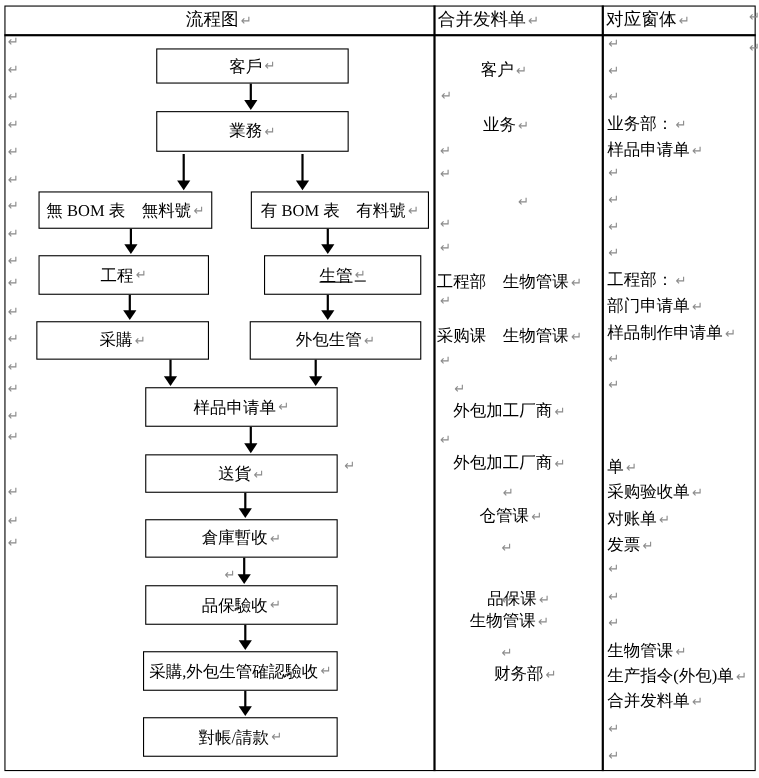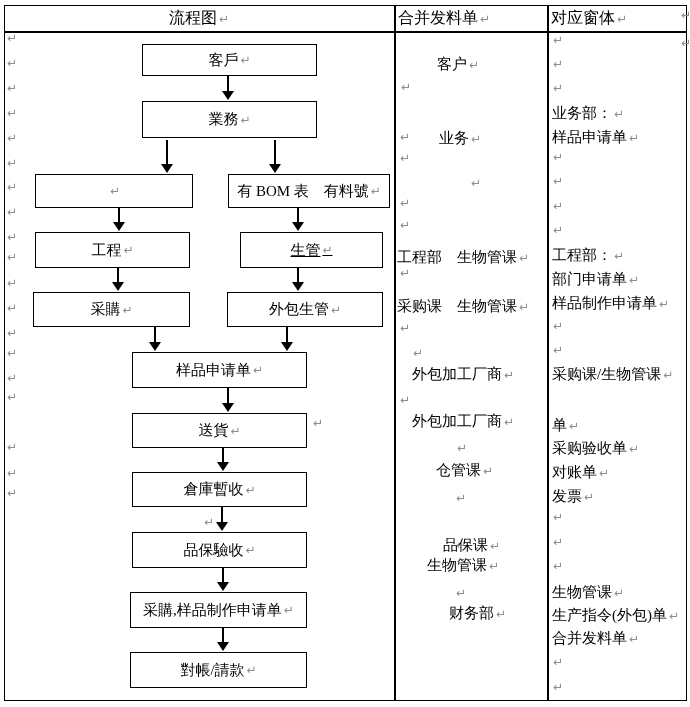--- a/index.html
+++ b/index.html
@@ -45,20 +45,21 @@
 
 <div class="box" style="left: 142px; top: 44px; width: 175px; height: 32px;">
       <span class="">客戶</span>
       <span class="pc">↵</span>
     </div>
     <div class="box" style="left: 142px; top: 101px; width: 175px; height: 37px;">
       <span class="">業務</span>
       <span class="pc">↵</span>
     </div>
     <div class="box" style="left: 35px; top: 174px; width: 158px; height: 34px;">
+      <span class="">無 BOM 表　無料號</span>
       <span class="pc">↵</span>
     </div>
     <div class="box" style="left: 228px; top: 174px; width: 162px; height: 34px;">
       <span class="">有 BOM 表　有料號</span>
       <span class="pc">↵</span>
     </div>
     <div class="box" style="left: 35px; top: 232px; width: 155px; height: 36px;">
       <span class="">工程</span>
       <span class="pc">↵</span>
     </div>
@@ -84,21 +85,21 @@
     </div>
     <div class="box" style="left: 132px; top: 472px; width: 175px; height: 35px;">
       <span class="">倉庫暫收</span>
       <span class="pc">↵</span>
     </div>
     <div class="box" style="left: 132px; top: 532px; width: 175px; height: 36px;">
       <span class="">品保驗收</span>
       <span class="pc">↵</span>
     </div>
     <div class="box" style="left: 130px; top: 592px; width: 177px; height: 36px;">
-      <span class="">采購,样品制作申请单</span>
+      <span class="">采購,外包生管確認驗收</span>
       <span class="pc">↵</span>
     </div>
     <div class="box" style="left: 130px; top: 652px; width: 177px; height: 36px;">
       <span class="">對帳/請款</span>
       <span class="pc">↵</span>
     </div>
     <div class="aline" style="left: 227.25px; top: 76px; height: 16px;"></div>
     <div class="ahead" style="left: 222px; top: 91px;"></div>
     <div class="aline" style="left: 166.25px; top: 140px; height: 25px;"></div>
     <div class="ahead" style="left: 161px; top: 164px;"></div>
@@ -141,21 +142,21 @@
     <span class="pc abs" style="left: 7px; top: 327px;">↵</span>
     <span class="pc abs" style="left: 7px; top: 347px;">↵</span>
     <span class="pc abs" style="left: 7px; top: 372px;">↵</span>
     <span class="pc abs" style="left: 7px; top: 391px;">↵</span>
     <span class="pc abs" style="left: 7px; top: 441px;">↵</span>
     <span class="pc abs" style="left: 7px; top: 467px;">↵</span>
     <span class="pc abs" style="left: 7px; top: 487px;">↵</span>
     <span class="pc abs" style="left: 313px; top: 417px;">↵</span>
     <span class="pc abs" style="left: 204px; top: 516px;">↵</span>
     <span class="txt" style="left: 437px; top: 55px;">客户<span class="pc">↵</span></span>
-    <span class="txt" style="left: 439px; top: 105px; margin-top: 24px;">业务<span class="pc">↵</span></span>
+    <span class="txt" style="left: 439px; top: 105px;">业务<span class="pc">↵</span></span>
     <span class="txt" style="left: 397px; top: 248px;">工程部　生物管课<span class="pc">↵</span></span>
     <span class="txt" style="left: 397px; top: 297px;">采购课　生物管课<span class="pc">↵</span></span>
     <span class="txt" style="left: 412px; top: 365px;">外包加工厂商<span class="pc">↵</span></span>
     <span class="txt" style="left: 412px; top: 412px;">外包加工厂商<span class="pc">↵</span></span>
     <span class="txt" style="left: 436px; top: 461px;">仓管课<span class="pc">↵</span></span>
     <span class="txt" style="left: 443px; top: 509px; margin-top: 27px;">品保课<span class="pc">↵</span></span>
     <span class="txt" style="left: 427px; top: 556px;">生物管课<span class="pc">↵</span></span>
     <span class="txt" style="left: 449px; top: 604px;">财务部<span class="pc">↵</span></span>
     <span class="pc abs" style="left: 401px; top: 81px;">↵</span>
     <span class="pc abs" style="left: 400px; top: 131px;">↵</span>
@@ -169,21 +170,20 @@
     <span class="pc abs" style="left: 400px; top: 394px;">↵</span>
     <span class="pc abs" style="left: 457px; top: 442px;">↵</span>
     <span class="pc abs" style="left: 456px; top: 492px;">↵</span>
     <span class="pc abs" style="left: 456px; top: 539px;">↵</span>
     <span class="pc abs" style="left: 456px; top: 587px;">↵</span>
     <span class="txt" style="left: 552px; top: 104px; text-align: center;">业务部：<span class="pc">↵</span></span>
     <span class="txt" style="left: 552px; top: 128px;">样品申请单<span class="pc">↵</span></span>
     <span class="txt" style="left: 552px; top: 246px;">工程部：<span class="pc">↵</span></span>
     <span class="txt" style="left: 552px; top: 270px;">部门申请单<span class="pc">↵</span></span>
     <span class="txt" style="left: 552px; top: 294px;">样品制作申请单<span class="pc">↵</span></span>
-    <span class="txt" style="left: 552px; top: 365px;">采购课/生物管课<span class="pc">↵</span></span>
     <span class="txt" style="left: 552px; top: 416px;">单<span class="pc">↵</span></span>
     <span class="txt" style="left: 552px; top: 439px;">采购验收单<span class="pc">↵</span></span>
     <span class="txt" style="left: 552px; top: 463px;">对账单<span class="pc">↵</span></span>
     <span class="txt" style="left: 552px; top: 487px;">发票<span class="pc">↵</span></span>
     <span class="txt" style="left: 552px; top: 583px;">生物管课<span class="pc">↵</span></span>
     <span class="txt" style="left: 552px; top: 606px;">生产指令(外包)单<span class="pc">↵</span></span>
     <span class="txt" style="left: 552px; top: 629px;">合并发料单<span class="pc">↵</span></span>
     <span class="pc abs" style="left: 553px; top: 34px;">↵</span>
     <span class="pc abs" style="left: 553px; top: 58px;">↵</span>
     <span class="pc abs" style="left: 553px; top: 82px;">↵</span>

